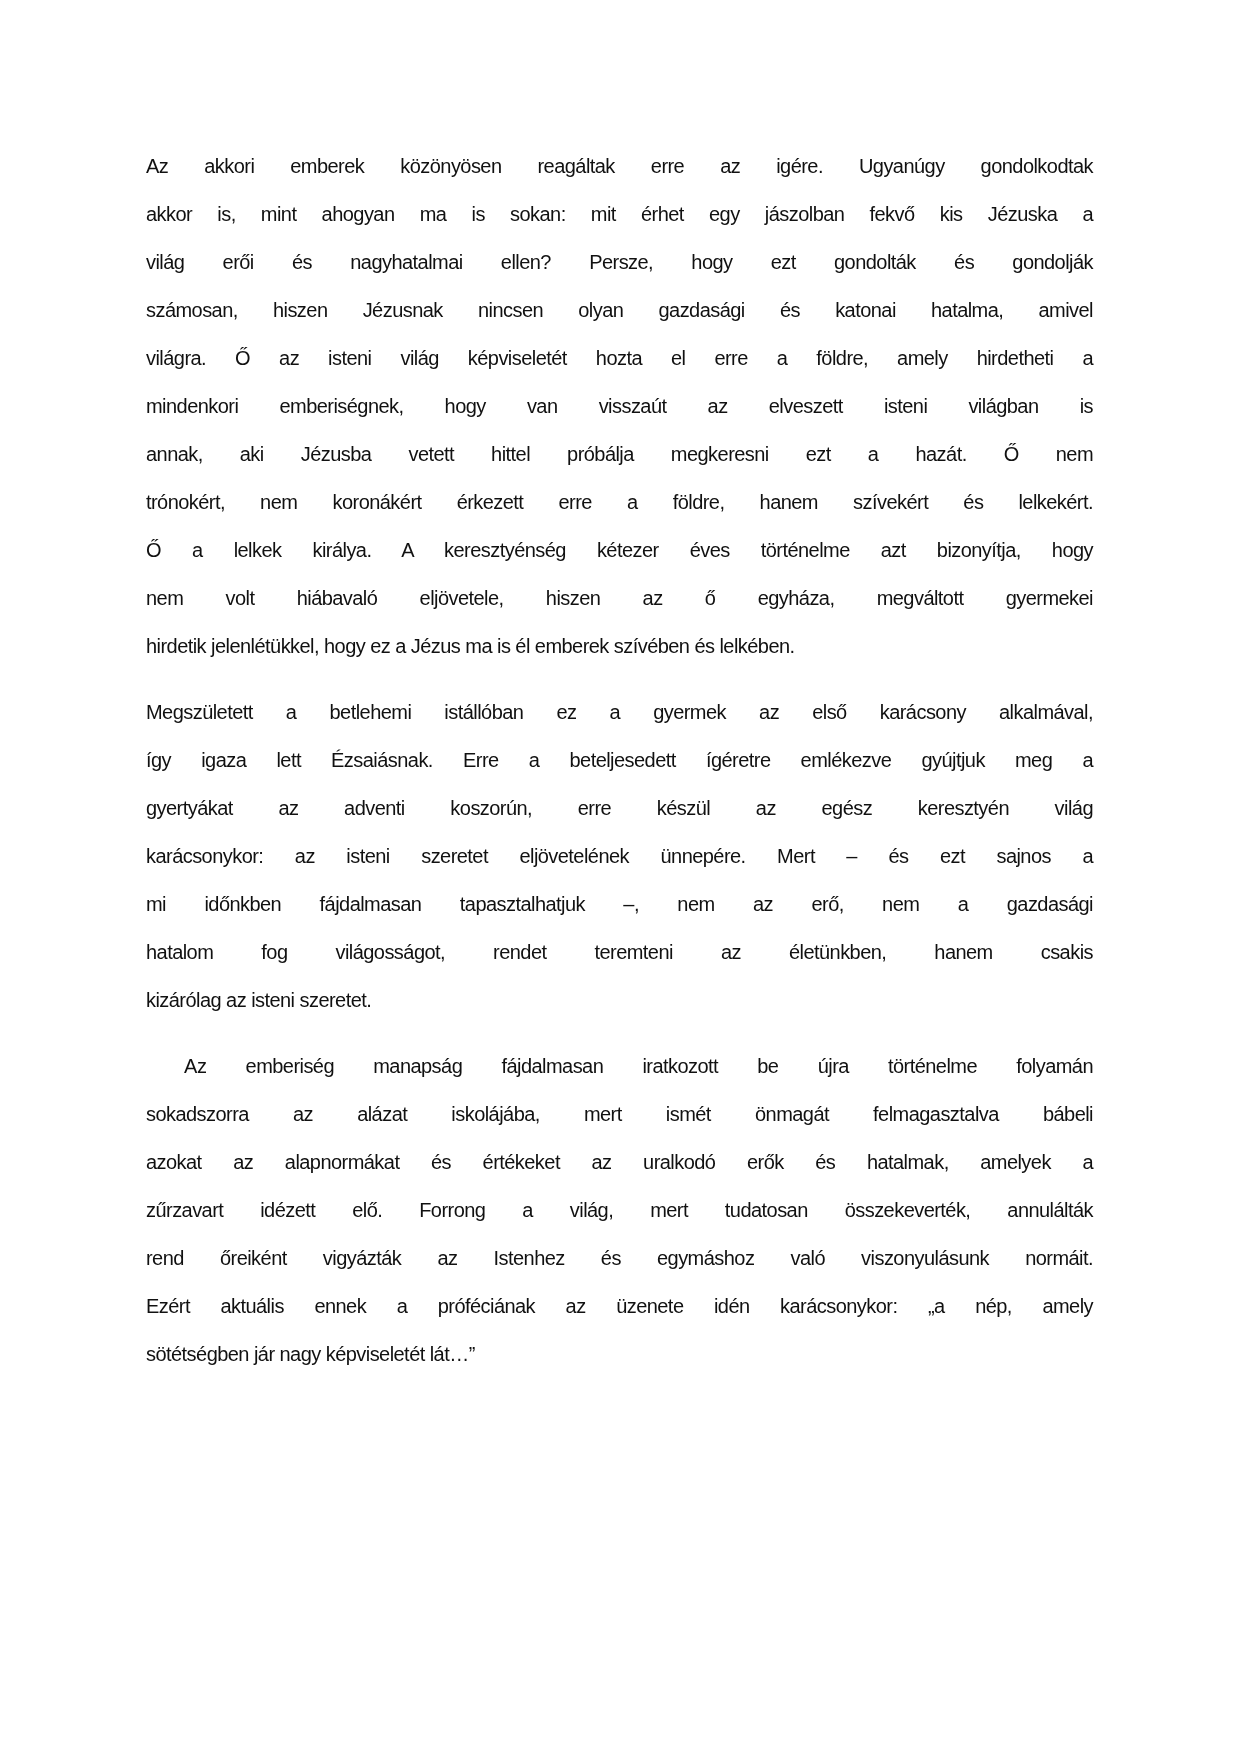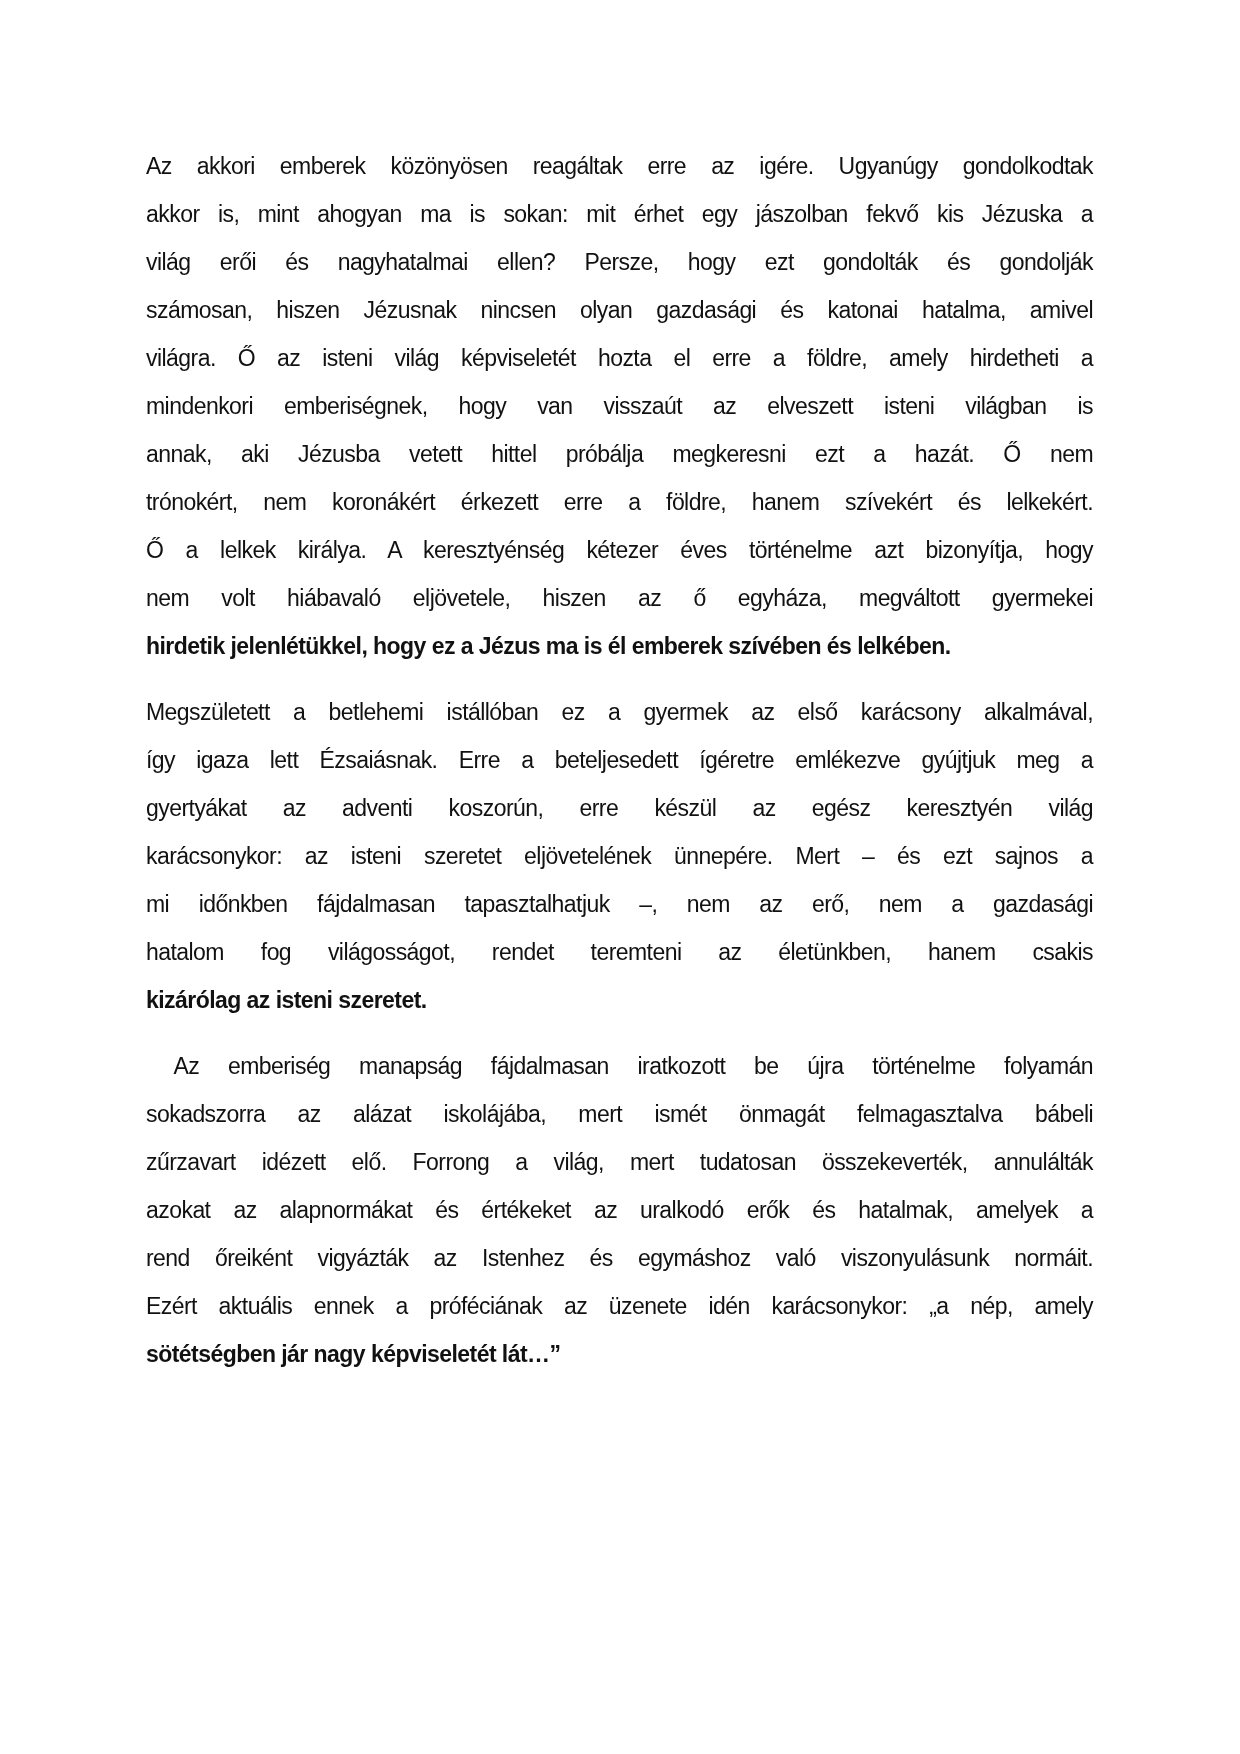--- a/index.html
+++ b/index.html
@@ -4,32 +4,32 @@
 <style>
   html, body { margin: 0; padding: 0; background: #ffffff; }
   body { width: 1240px; height: 1754px; position: relative; overflow: hidden; }
   .page {
     position: absolute;
     left: 146px;
     top: 142px;
     width: 947px;
     color: #111111;
     font-family: "Liberation Sans Narrow", "Liberation Sans", sans-serif;
-    font-size: 23px;
+    font-size: 20px;
     line-height: 48px;
     letter-spacing: -0.55px;
   }
   .line {
     display: block;
     height: 48px;
     white-space: nowrap;
     text-align: justify;
     text-align-last: justify;
   }
-  .line.last { text-align-last: left; font-weight: bold; }
+  .line.last { text-align-last: left; }
   .para-gap { display: block; height: 18px; }
 </style>
 </head>
 <body>
 
 <div class="page">
 
   <div>
     <span class="line">Az akkori emberek közönyösen reagáltak erre az igére. Ugyanúgy gondolkodtak</span>
     <span class="line">akkor is, mint ahogyan ma is sokan: mit érhet egy jászolban fekvő kis Jézuska a</span>
@@ -54,20 +54,20 @@
     <span class="line">mi időnkben fájdalmasan tapasztalhatjuk –, nem az erő, nem a gazdasági</span>
     <span class="line">hatalom fog világosságot, rendet teremteni az életünkben, hanem csakis</span>
     <span class="line last">kizárólag az isteni szeretet.</span>
   </div>
 
   <span class="para-gap"></span>
 
   <div>
     <span class="line" style="white-space: pre;"> Az emberiség manapság fájdalmasan iratkozott be újra történelme folyamán</span>
     <span class="line">sokadszorra az alázat iskolájába, mert ismét önmagát felmagasztalva bábeli</span>
+    <span class="line">azokat az alapnormákat és értékeket az uralkodó erők és hatalmak, amelyek a</span>
     <span class="line">zűrzavart idézett elő. Forrong a világ, mert tudatosan összekeverték, annulálták</span>
-    <span class="line">azokat az alapnormákat és értékeket az uralkodó erők és hatalmak, amelyek a</span>
     <span class="line">rend őreiként vigyázták az Istenhez és egymáshoz való viszonyulásunk normáit.</span>
     <span class="line">Ezért aktuális ennek a próféciának az üzenete idén karácsonykor: „a nép, amely</span>
     <span class="line last">sötétségben jár nagy képviseletét lát…”</span>
   </div>
 
 </div>
 
 </body></html>

